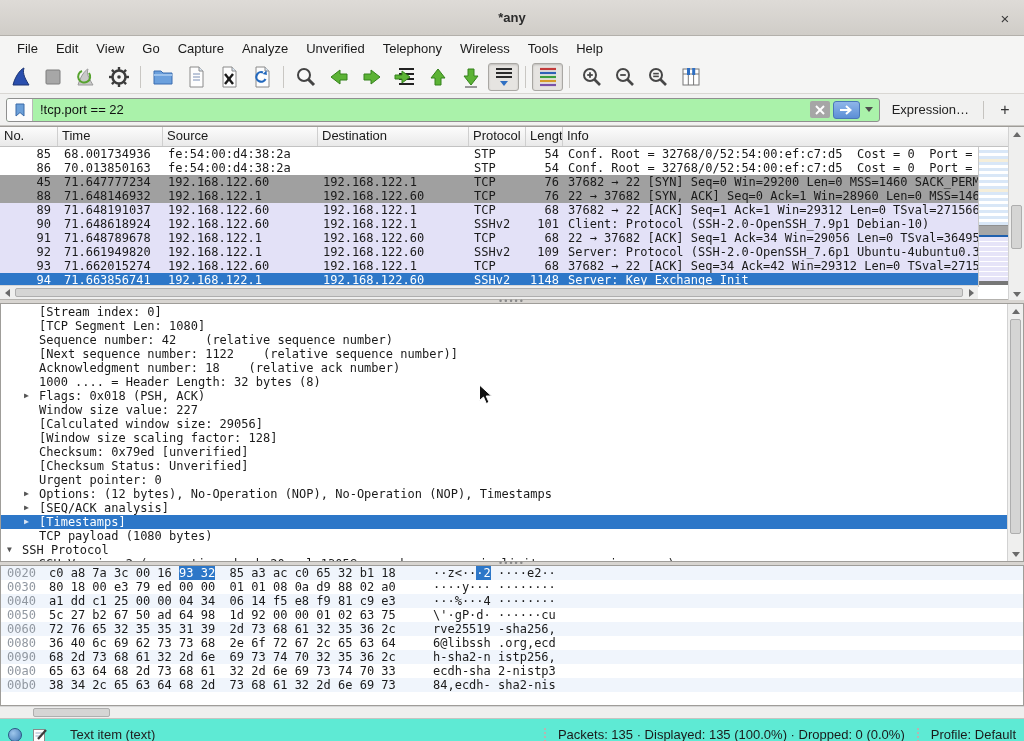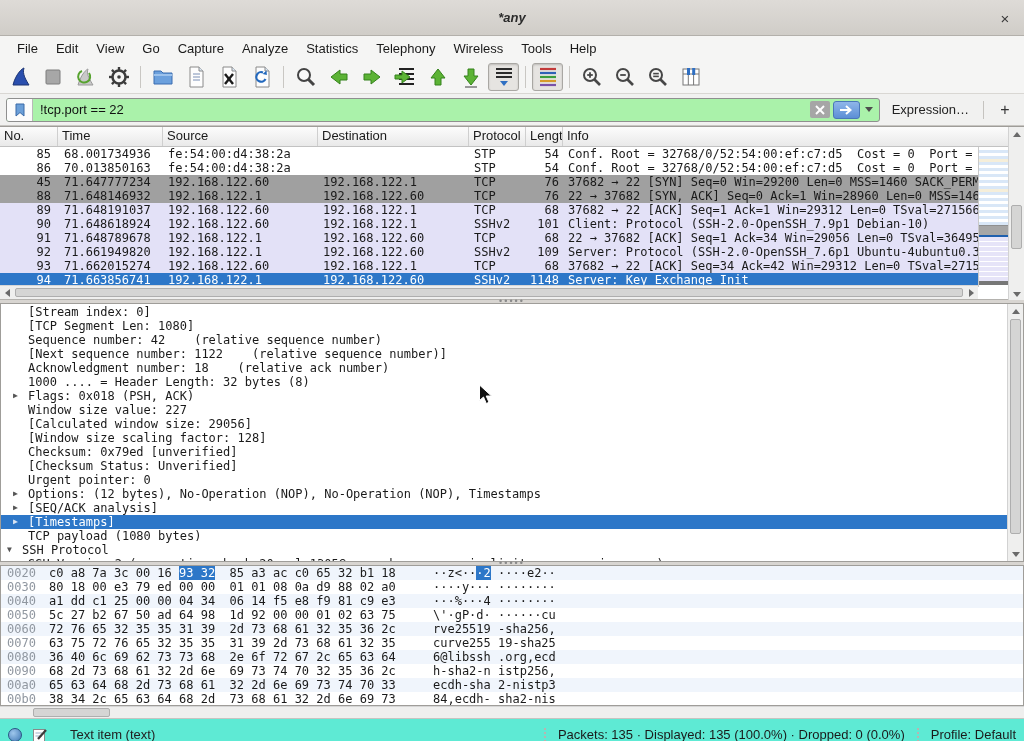--- a/index.html
+++ b/index.html
@@ -3,21 +3,21 @@
 <meta charset="utf-8">
 <style>
   * { margin:0; padding:0; box-sizing:border-box; }
   html,body { width:1024px; height:741px; }
   body { position:relative; background:#d8d5d1; font-family:"Liberation Sans",sans-serif; overflow:hidden; color:#1a1a1a; }
 
   
   #titlebar { position:absolute; top:0; left:0; right:0; height:36px;
     background:linear-gradient(#dedbd7,#d0cdc8); border-bottom:1px solid #b3b0ab;
     display:flex; align-items:center; justify-content:center; }
-  #title { font-size:13px; font-weight:bold; color:#2b2b2b;font-style:italic; }
+  #title { font-size:13px; font-weight:bold; color:#2b2b2b; }
   #closebtn { position:absolute; right:8px; top:7px; width:22px; height:22px;
     font-size:15px; color:#3a3a3a; display:flex; align-items:center; justify-content:center; }
 
   
   #menubar { position:absolute; top:36px; left:0; right:0; height:24px; background:#f5f5f4;
     display:flex; align-items:center; padding-left:8px; }
   .mi { font-size:13px; padding:3px 9px; }
 
   
   #toolbar { position:absolute; top:60px; left:0; right:0; height:34px; background:#f5f5f4;
@@ -96,21 +96,21 @@
   .splitter { position:absolute; left:0; right:0; height:3px; background:#d8d5d1; display:flex; align-items:center; justify-content:center; }
   .splitdots { color:#8a8a8a; font-size:9px; letter-spacing:2px; line-height:3px; }
 
   
   #details { position:absolute; top:303px; left:0; right:0; height:259px; background:#fff;
     border:1px solid #9f9d99; overflow:hidden; }
   #dlines { position:absolute; top:1px; left:0; right:16px; bottom:0; overflow:hidden; }
   .dline { height:14px; line-height:14px; display:flex; font-family:"DejaVu Sans Mono",monospace;
     font-size:12px; white-space:pre; }
   .dline.lvl0 { padding-left:6px; }
-  .dline.lvl1 { padding-left:12px; }
+  .dline.lvl1 { padding-left:23px; }
   .tri { width:15px; flex:none; color:#555; font-size:8px; line-height:14px; }
   .dline.sel { background:#2d77c8; color:#fff; }
   .dline.sel .tri { color:#d8e4f3; }
   #dvscroll { top:0; height:257px; }
 
   
   #hexpane { position:absolute; top:565px; left:0; right:0; height:141px; background:#fff;
     border:1px solid #9f9d99; overflow:hidden; }
   .hrow { height:14px; line-height:14px; display:flex; font-family:"DejaVu Sans Mono",monospace;
     font-size:12px; white-space:pre; }
@@ -143,21 +143,21 @@
   <span id="closebtn">×</span>
 </div>
 
 <div id="menubar">
   <span class="mi">File</span>
   <span class="mi">Edit</span>
   <span class="mi">View</span>
   <span class="mi">Go</span>
   <span class="mi">Capture</span>
   <span class="mi">Analyze</span>
-  <span class="mi">Statistics</span>
+  <span class="mi">Unverified</span>
   <span class="mi">Telephony</span>
   <span class="mi">Wireless</span>
   <span class="mi">Tools</span>
   <span class="mi">Help</span>
 </div>
 
 <div id="toolbar">
   <div class="tbtn">
       <svg width="24" height="24" viewBox="0 0 24 24">
         <path d="M5 20 C8 8 15 3 16 3 C14 9 18 15 21 20 Z" fill="#2a4fae" stroke="#1c3473"></path>
@@ -440,21 +440,20 @@
 <div class="splitter" style="top:562px">
     <span class="splitdots">•••••</span>
   </div>
 
 <div id="hexpane">
   <div class="hrow"><span class="hoff">0020</span><span class="hbytes"><span>c0 a8 7a 3c 00 16 </span><span class="hsel">93 32</span><span>  85 a3 ac c0 65 32 b1 18</span></span><span class="hascii"><span>··z&lt;··</span><span class="hsel">·2</span><span> ····e2··</span></span></div>
   <div class="hrow"><span class="hoff">0030</span><span class="hbytes"><span>80 18 00 e3 79 ed 00 00  01 01 08 0a d9 88 02 a0</span></span><span class="hascii"><span>····y··· ········</span></span></div>
   <div class="hrow"><span class="hoff">0040</span><span class="hbytes"><span>a1 dd c1 25 00 00 04 34  06 14 f5 e8 f9 81 c9 e3</span></span><span class="hascii"><span>···%···4 ········</span></span></div>
   <div class="hrow"><span class="hoff">0050</span><span class="hbytes"><span>5c 27 b2 67 50 ad 64 98  1d 92 00 00 01 02 63 75</span></span><span class="hascii"><span>\'·gP·d· ······cu</span></span></div>
   <div class="hrow"><span class="hoff">0060</span><span class="hbytes"><span>72 76 65 32 35 35 31 39  2d 73 68 61 32 35 36 2c</span></span><span class="hascii"><span>rve25519 -sha256,</span></span></div>
-  <div class="hrow"><span class="hoff">0070</span><span class="hbytes"><span>63 75 72 76 65 32 35 35  31 39 2d 73 68 61 32 35</span></span><span class="hascii"><span>curve255 19-sha25</span></span></div>
   <div class="hrow"><span class="hoff">0080</span><span class="hbytes"><span>36 40 6c 69 62 73 73 68  2e 6f 72 67 2c 65 63 64</span></span><span class="hascii"><span>6@libssh .org,ecd</span></span></div>
   <div class="hrow"><span class="hoff">0090</span><span class="hbytes"><span>68 2d 73 68 61 32 2d 6e  69 73 74 70 32 35 36 2c</span></span><span class="hascii"><span>h-sha2-n istp256,</span></span></div>
   <div class="hrow"><span class="hoff">00a0</span><span class="hbytes"><span>65 63 64 68 2d 73 68 61  32 2d 6e 69 73 74 70 33</span></span><span class="hascii"><span>ecdh-sha 2-nistp3</span></span></div>
   <div class="hrow"><span class="hoff">00b0</span><span class="hbytes"><span>38 34 2c 65 63 64 68 2d  73 68 61 32 2d 6e 69 73</span></span><span class="hascii"><span>84,ecdh- sha2-nis</span></span></div>
 </div>
 
 <div class="hscroll" id="hexscroll">
   <div class="sb-thumb" id="hexthumb"></div>
 </div>
 

